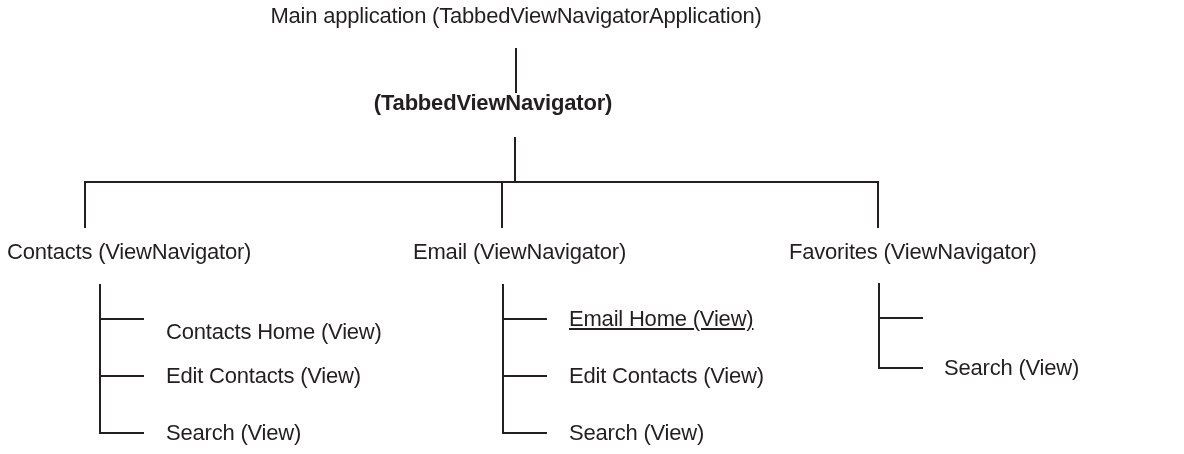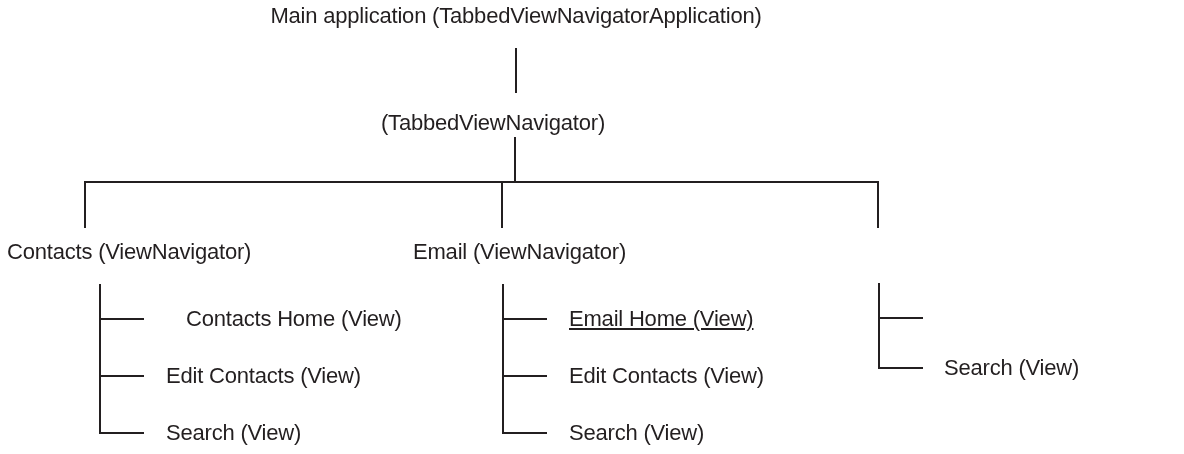--- a/index.html
+++ b/index.html
@@ -44,25 +44,25 @@
   .t-c1 { left: 99px; }
   .t-c2 { left: 502px; }
   .t-c3 { left: 878px; }
   .row1 { top: 318px; }
   .row2 { top: 375px; }
   .row3 { top: 432px; }
   .row1f { top: 317px; }
   .row2f { top: 367px; }
   
   .p-title     { left: 516px; top: 2px; }
-  .p-navigator { left: 493px; top: 109px; }
+  .p-navigator { left: 493px; top: 89px; font-weight: bold; }
   .p-branch0   { left: 7px;   top: 238px; }
   .p-branch1   { left: 413px; top: 238px; }
   .p-branch2   { left: 789px; top: 238px; }
-  .p-c1r1 { left: 166px; top: 305px; margin-left: 20px; }
+  .p-c1r1 { left: 166px; top: 318px; }
   .p-c1r2 { left: 166px; top: 362px; }
   .p-c1r3 { left: 166px; top: 419px; }
   .p-c2r1 { left: 569px; top: 305px; text-decoration: underline; }
   .p-c2r2 { left: 569px; top: 362px; }
   .p-c2r3 { left: 569px; top: 419px; }
   .p-c3r1 { left: 944px; top: 304px; }
   .p-c3r2 { left: 944px; top: 354px; }
 </style>
 </head>
 <body>
@@ -78,20 +78,21 @@
   <div class="line l-nav-drop"></div>
 
   <div class="line l-rail"></div>
 
   <div class="line l-drop-contacts"></div>
   <div class="line l-drop-email"></div>
   <div class="line l-drop-favorites"></div>
 
   <div class="node p-branch1">Email (ViewNavigator)</div>
   <div class="node p-branch0">Contacts (ViewNavigator)</div>
+  <div class="node p-branch2">Favorites (ViewNavigator)</div>
 
   <div class="line l-spine-contacts"></div>
   <div class="line l-tick t-c1 row1"></div>
   <div class="line l-tick t-c1 row2"></div>
   <div class="line l-tick t-c1 row3"></div>
   <div class="node p-c1r1">Contacts Home (View)</div>
   <div class="node p-c1r2">Edit Contacts (View)</div>
   <div class="node p-c1r3">Search (View)</div>
 
   <div class="line l-spine-email"></div>

